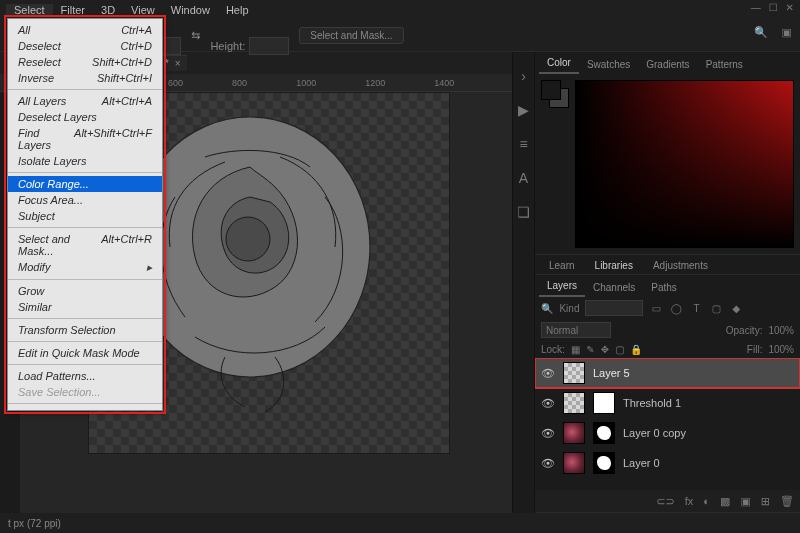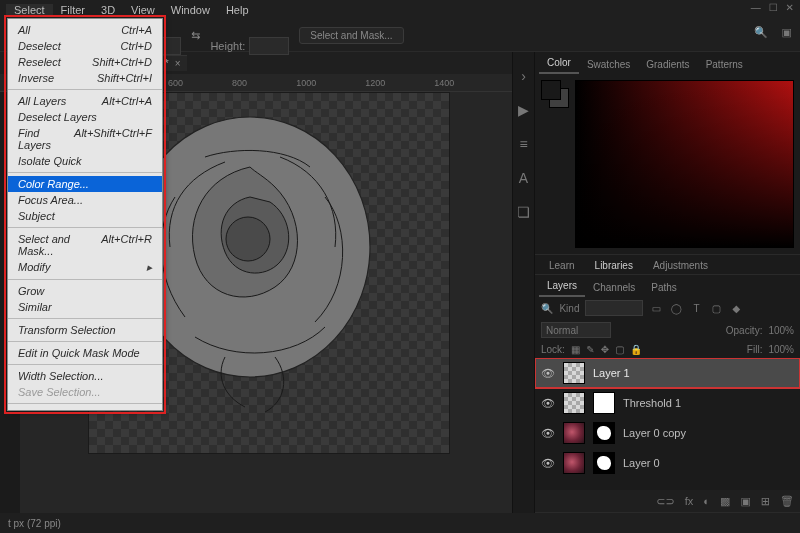--- a/index.html
+++ b/index.html
@@ -227,21 +227,21 @@
       <span>✥</span>
       <span>▢</span>
       <span>🔒</span>
       <span style="margin-left:auto">Fill:</span>
       <span>100%</span>
     </div>
     <div class="layerlist">
       <div class="layerrow sel">
         <span class="eye">👁</span>
         <span class="thumb checker"></span>
-        <span class="layerslabel">Layer 1</span>
+        <span class="layerslabel">Layer 5</span>
       </div>
       <div class="layerrow">
         <span class="eye">👁</span>
         <span class="thumb checker"></span>
         <span class="thumb mask"></span>
         <span class="layerslabel">Threshold 1</span>
       </div>
       <div class="layerrow">
         <span class="eye">👁</span>
         <span class="thumb img-rose"></span>
@@ -295,21 +295,21 @@
     </div>
     <div class="mi">
       <span>Deselect Layers</span>
       <span></span>
     </div>
     <div class="mi">
       <span>Find Layers</span>
       <span>Alt+Shift+Ctrl+F</span>
     </div>
     <div class="mi">
-      <span>Isolate Quick</span>
+      <span>Isolate Layers</span>
       <span></span>
     </div>
     <hr>
     <div class="mi hl">
       <span>Color Range...</span>
       <span></span>
     </div>
     <div class="mi">
       <span>Focus Area...</span>
       <span></span>
@@ -341,21 +341,21 @@
       <span>Transform Selection</span>
       <span></span>
     </div>
     <hr>
     <div class="mi">
       <span>Edit in Quick Mask Mode</span>
       <span></span>
     </div>
     <hr>
     <div class="mi">
-      <span>Width Selection...</span>
+      <span>Load Patterns...</span>
       <span></span>
     </div>
     <div class="mi dis">
       <span>Save Selection...</span>
       <span></span>
     </div>
     <hr>
   </div>
 
 </body></html>

